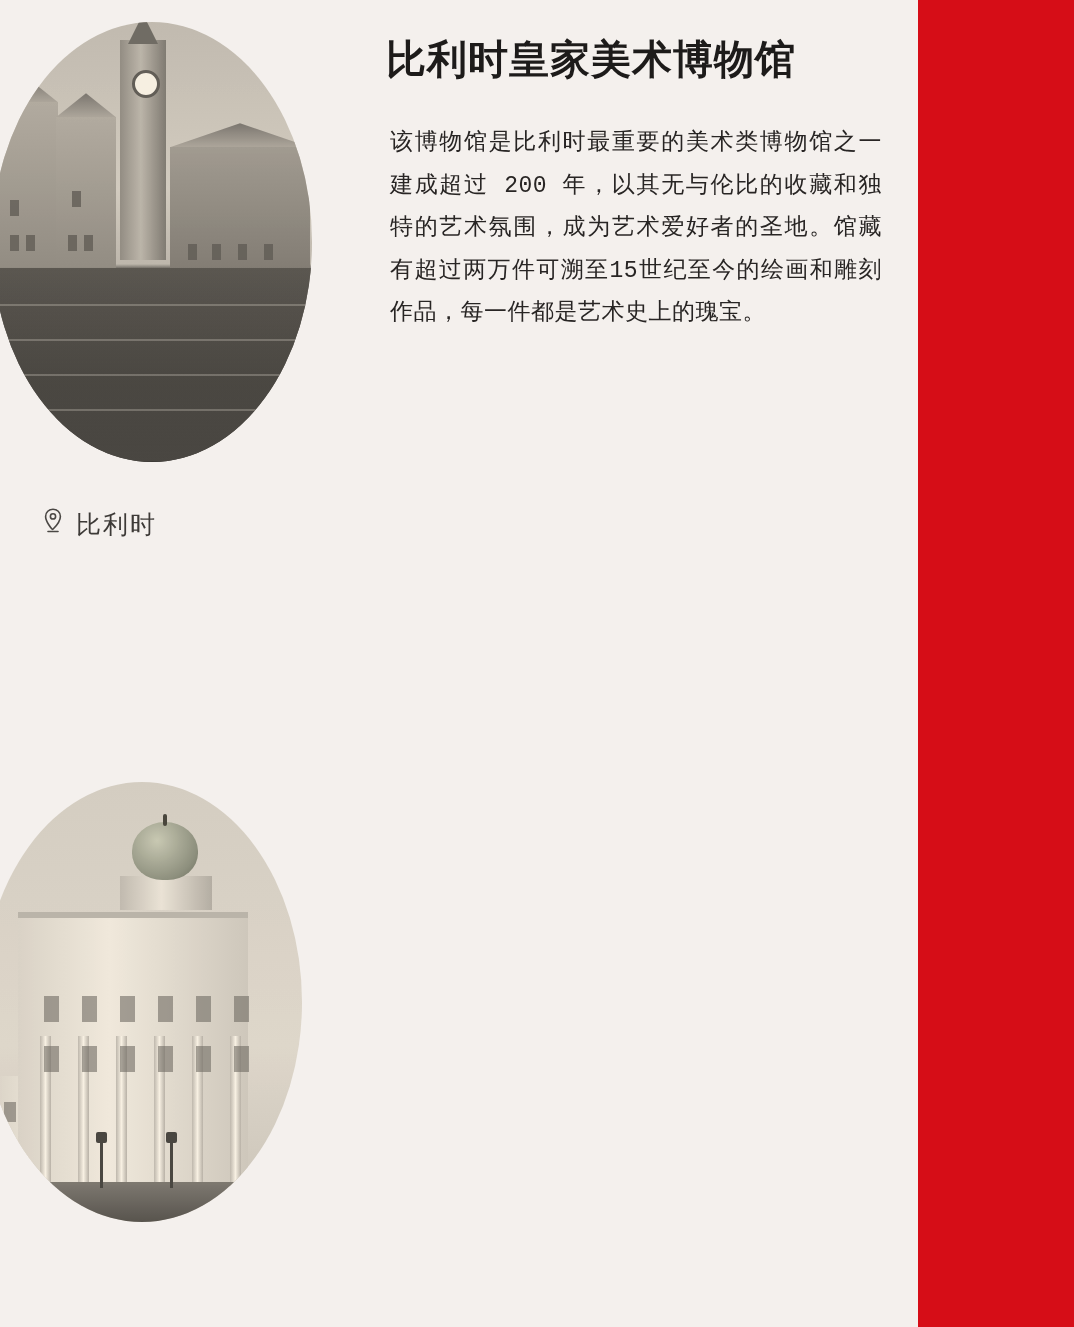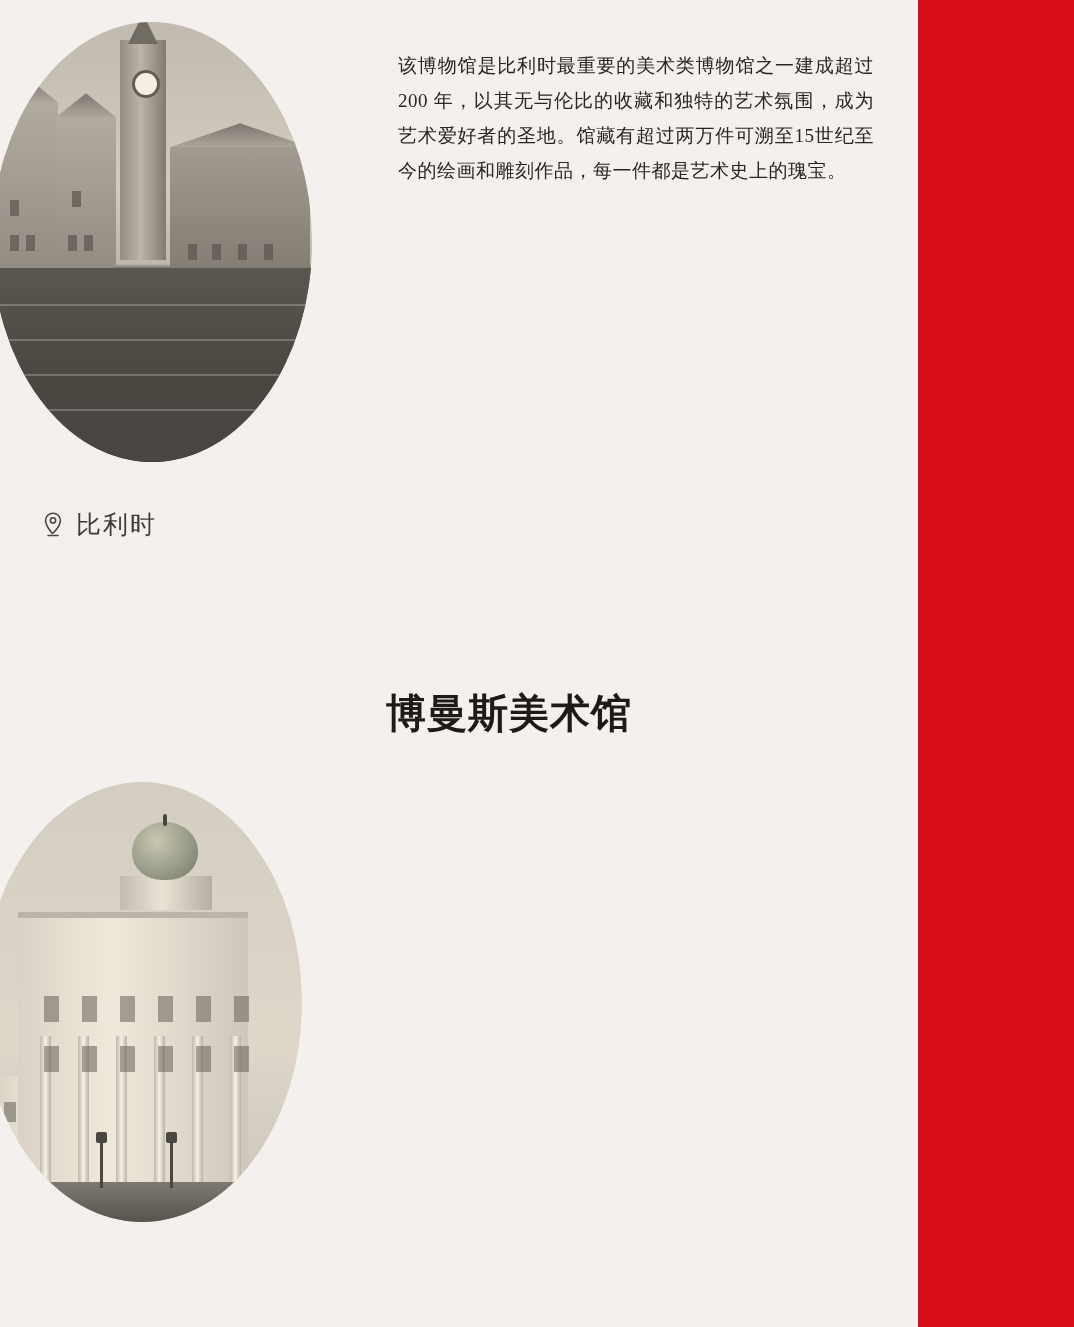--- a/index.html
+++ b/index.html
@@ -174,21 +174,21 @@
   }
   .ph2 .lamp:before {
     content:""; position:absolute; left:-4px; top:-8px; width:11px;height:11px;
     background:#4a453e; border-radius:2px;
   }
 
   
   .loc {
     position: absolute;
     display: flex;
-    align-items: center;
+    align-items: flex-start;
     gap: 12px;
     color: #3d3a37;
     font-size: 25px;
     letter-spacing: 2px;
   }
   .entry-1 .loc { left: 42px; top: 508px; }
   .loc-icon { width: 22px; height: 26px; display: block; }
 
   
   .textcol {
@@ -200,26 +200,27 @@
 
   .title {
     font-size: 40px;
     font-weight: 700;
     color: #1d1b1a;
     letter-spacing: 1px;
     margin: 0 0 38px 0;
     line-height: 1.2;
   }
   .body {
-    font-size: 19px;
+    font-size: 23px;
     line-height: 1.85;
     color: #282524;
     text-align: justify;
-    margin: 12px;
+    margin: 4px;
     letter-spacing: .5px;
+    font-family: Liberation Mono, monospace;
   }
   .entry-2 .title { margin-bottom: 46px; }
 </style>
 </head>
 <body>
 
 <div class="page">
 
   <div class="content">
 
@@ -258,20 +259,21 @@
           <svg viewBox="0 0 22 26" width="22" height="26" aria-hidden="true">
             <path d="M11 1.2c-4.1 0-7.4 3.2-7.4 7.2 0 5.3 6.3 12.6 6.6 12.9.2.2.5.2.7 0 .3-.3 7.5-7.6 7.5-12.9 0-4-3.3-7.2-7.4-7.2z" fill="none" stroke="#4a4744" stroke-width="1.6"></path>
             <circle cx="11" cy="8.4" r="2.6" fill="none" stroke="#4a4744" stroke-width="1.6"></circle>
             <path d="M6 23.5 H16" stroke="#4a4744" stroke-width="1.6" stroke-linecap="round"></path>
           </svg>
         </span>
         <span>比利时</span>
       </div>
 
       <div class="textcol">
+        <h2 class="title">比利时皇家美术博物馆</h2>
         <p class="body">该博物馆是比利时最重要的美术类博物馆之一建成超过 200 年，以其无与伦比的收藏和独特的艺术氛围，成为艺术爱好者的圣地。馆藏有超过两万件可溯至15世纪至今的绘画和雕刻作品，每一件都是艺术史上的瑰宝。</p>
       </div>
 
     </section>
 
     <section class="entry entry-2">
 
       <div class="photo-wrap">
         <div class="photo ph2">
           <div class="sky"></div>
@@ -300,21 +302,20 @@
           <div class="w" style="left:252px;bottom:150px;"></div>
 
           <div class="w" style="left:22px;bottom:100px;width:12px;height:20px;"></div>
           <div class="ground"></div>
           <div class="lamp" style="left:118px;"></div>
           <div class="lamp" style="left:188px;"></div>
         </div>
       </div>
 
       <div class="textcol">
-        <h2 class="title">博曼斯美术馆</h2>
       </div>
 
     </section>
 
   </div>
 
   <div class="band-gap"></div>
   <div class="red-band"></div>
 
 </div>

